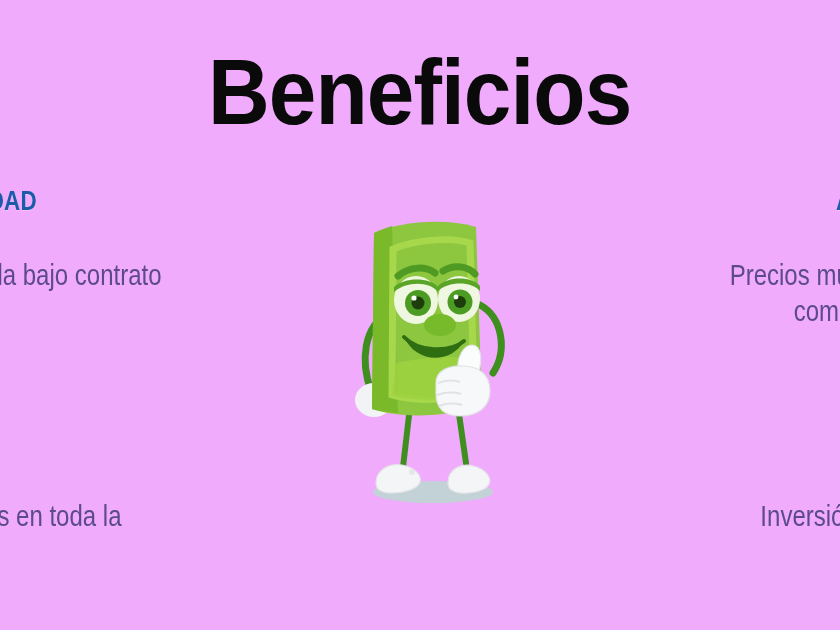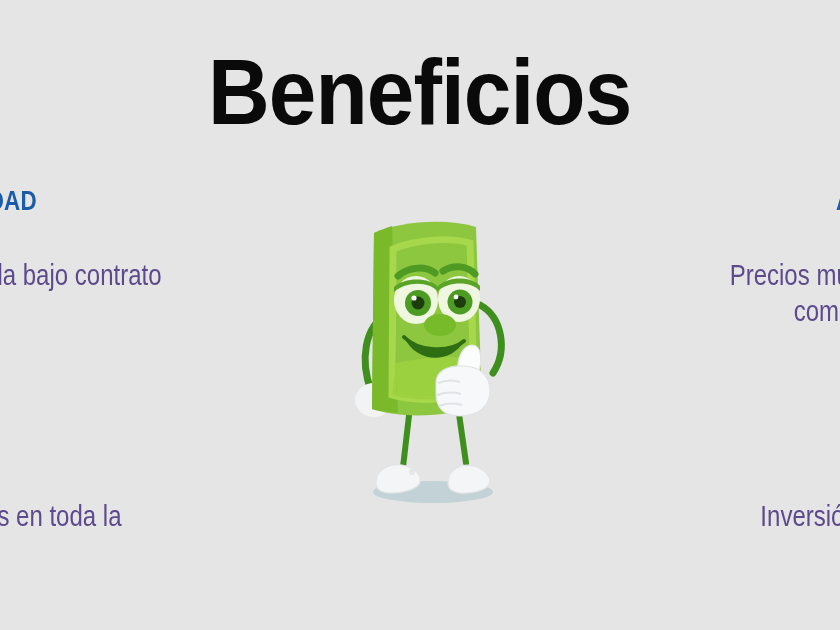--- a/index.html
+++ b/index.html
@@ -9,21 +9,21 @@
   body {
     width: 840px;
     height: 630px;
     overflow: hidden;
     font-family: "Liberation Sans", sans-serif;
   }
   #slide {
     position: relative;
     width: 840px;
     height: 630px;
-    background: #e5e5e5;
+    background: #f0abfc;
     overflow: hidden;
   }
 
   
   #title {
     position: absolute;
     top: 46px;
     left: 0;
     width: 840px;
     text-align: center;

